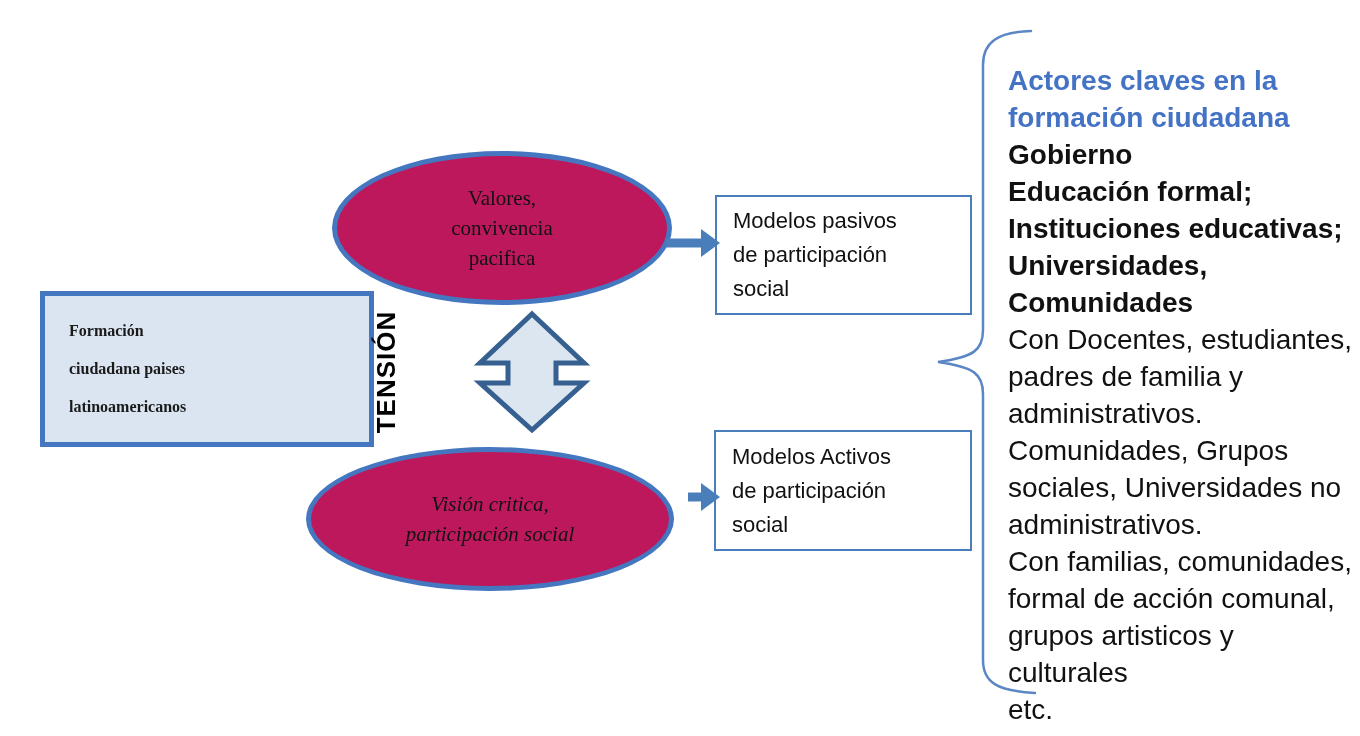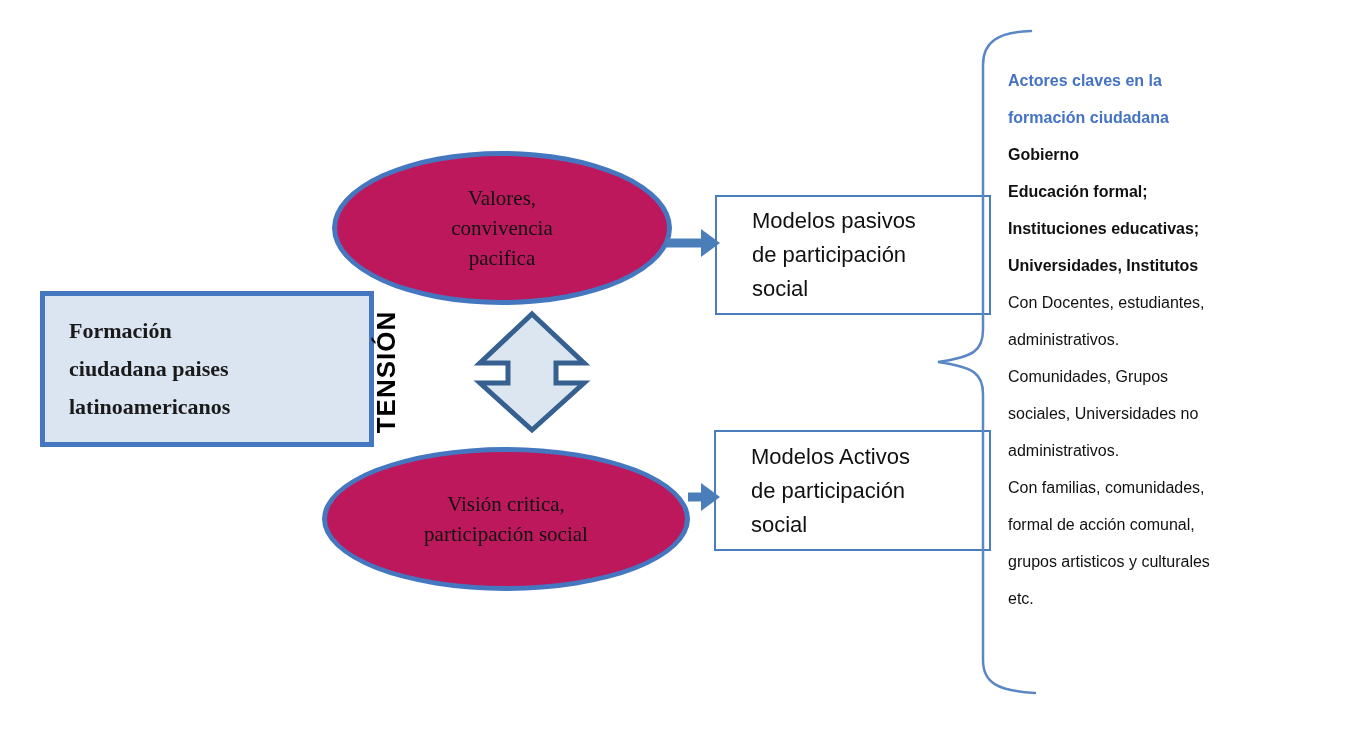--- a/index.html
+++ b/index.html
@@ -16,21 +16,21 @@
   
   .source-box {
     left: 40px; top: 291px;
     width: 300px; height: 146px;
     background: #dbe5f1;
     border: 5px solid #4477c0;
     display: flex; align-items: center;
     padding-left: 24px;
     font-family: "Liberation Serif", serif;
     font-weight: bold;
-    font-size: 22px;
+    font-size: 16px;
     line-height: 38px;
     color: #1a1a1a;
     white-space: pre-line;
   }
 
   
   .tension {
     left: 306px; top: 352px;
     width: 160px; height: 40px;
     transform: rotate(-90deg);
@@ -48,41 +48,41 @@
     border: 5px solid #4477c0;
     display: flex; align-items: center; justify-content: center;
     text-align: center;
     font-family: "Liberation Serif", serif;
     font-size: 21px;
     line-height: 30px;
     color: #111111;
     white-space: pre-line;
   }
   .ellipse-top    { left: 332px; top: 151px; width: 330px; height: 144px; }
-  .ellipse-bottom { left: 322px; top: 447px; width: 358px; height: 134px; }
+  .ellipse-bottom { left: 306px; top: 447px; width: 358px; height: 134px; font-style: italic; }
 
   
   .outcome-box {
     background: #ffffff;
     border: 2px solid #4a7ebb;
     display: flex; align-items: center;
-    padding-left: 35px;
+    padding-left: 16px;
     font-size: 22px;
     line-height: 34px;
     color: #111111;
     white-space: pre-line;
   }
   .outcome-top    { left: 715px; top: 195px; width: 237px; height: 116px; }
   .outcome-bottom { left: 714px; top: 430px; width: 238px; height: 117px; }
 
   
   .actors-panel {
     left: 1008px; top: 62px;
     width: 348px;
-    font-size: 16px;
+    font-size: 28px;
     line-height: 37px;
     color: #111111;
   }
   .actor-line.heading { color: #4472c4; font-weight: bold; }
   .actor-line.bold    { color: #111111; font-weight: bold; }
   .actor-line.regular { color: #111111; font-weight: normal; }
 
   
   .overlay {
     left: 0; top: 0;
@@ -132,22 +132,23 @@
 
     <path d="M 1031 31 C 998 32 983 42 983 65 L 983 330 C 983 350 974 357 938 362 C 974 367 983 374 983 394 L 983 660 C 983 683 998 691 1035 693" fill="none" stroke="#5b87c5" stroke-width="2.5" stroke-linecap="round"></path>
   </svg>
 
   <div class="abs actors-panel">
       <div class="actor-line heading">Actores claves en la</div>
       <div class="actor-line heading">formación ciudadana</div>
       <div class="actor-line bold">Gobierno</div>
       <div class="actor-line bold">Educación formal;</div>
       <div class="actor-line bold">Instituciones educativas;</div>
-      <div class="actor-line bold">Universidades, Institutos</div>
+      <div class="actor-line bold">Universidades, Comunidades</div>
       <div class="actor-line regular">Con Docentes, estudiantes,</div>
+      <div class="actor-line regular">padres de familia y</div>
       <div class="actor-line regular">administrativos.</div>
       <div class="actor-line regular">Comunidades, Grupos</div>
       <div class="actor-line regular">sociales, Universidades no</div>
       <div class="actor-line regular">administrativos.</div>
       <div class="actor-line regular">Con familias, comunidades,</div>
       <div class="actor-line regular">formal de acción comunal,</div>
       <div class="actor-line regular">grupos artisticos y culturales</div>
       <div class="actor-line regular">etc.</div>
     </div>
 

